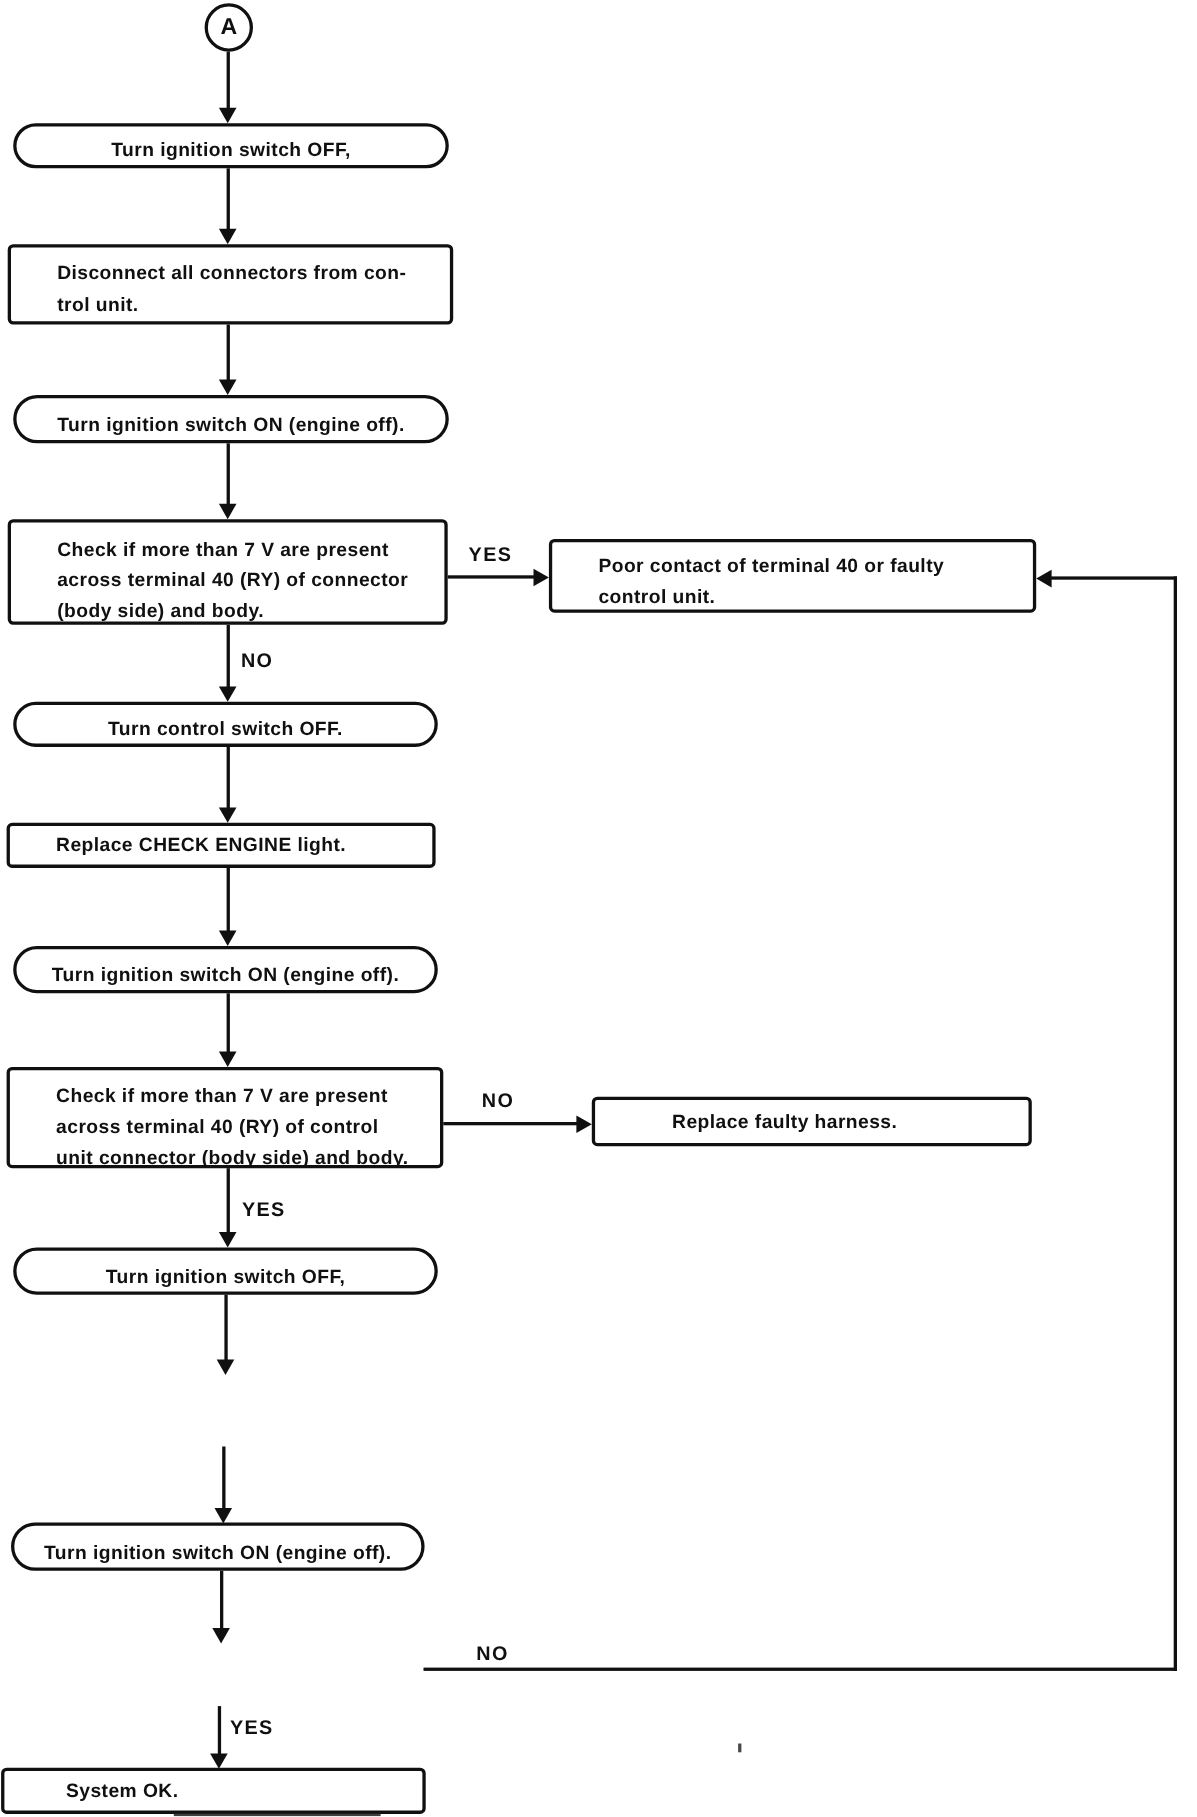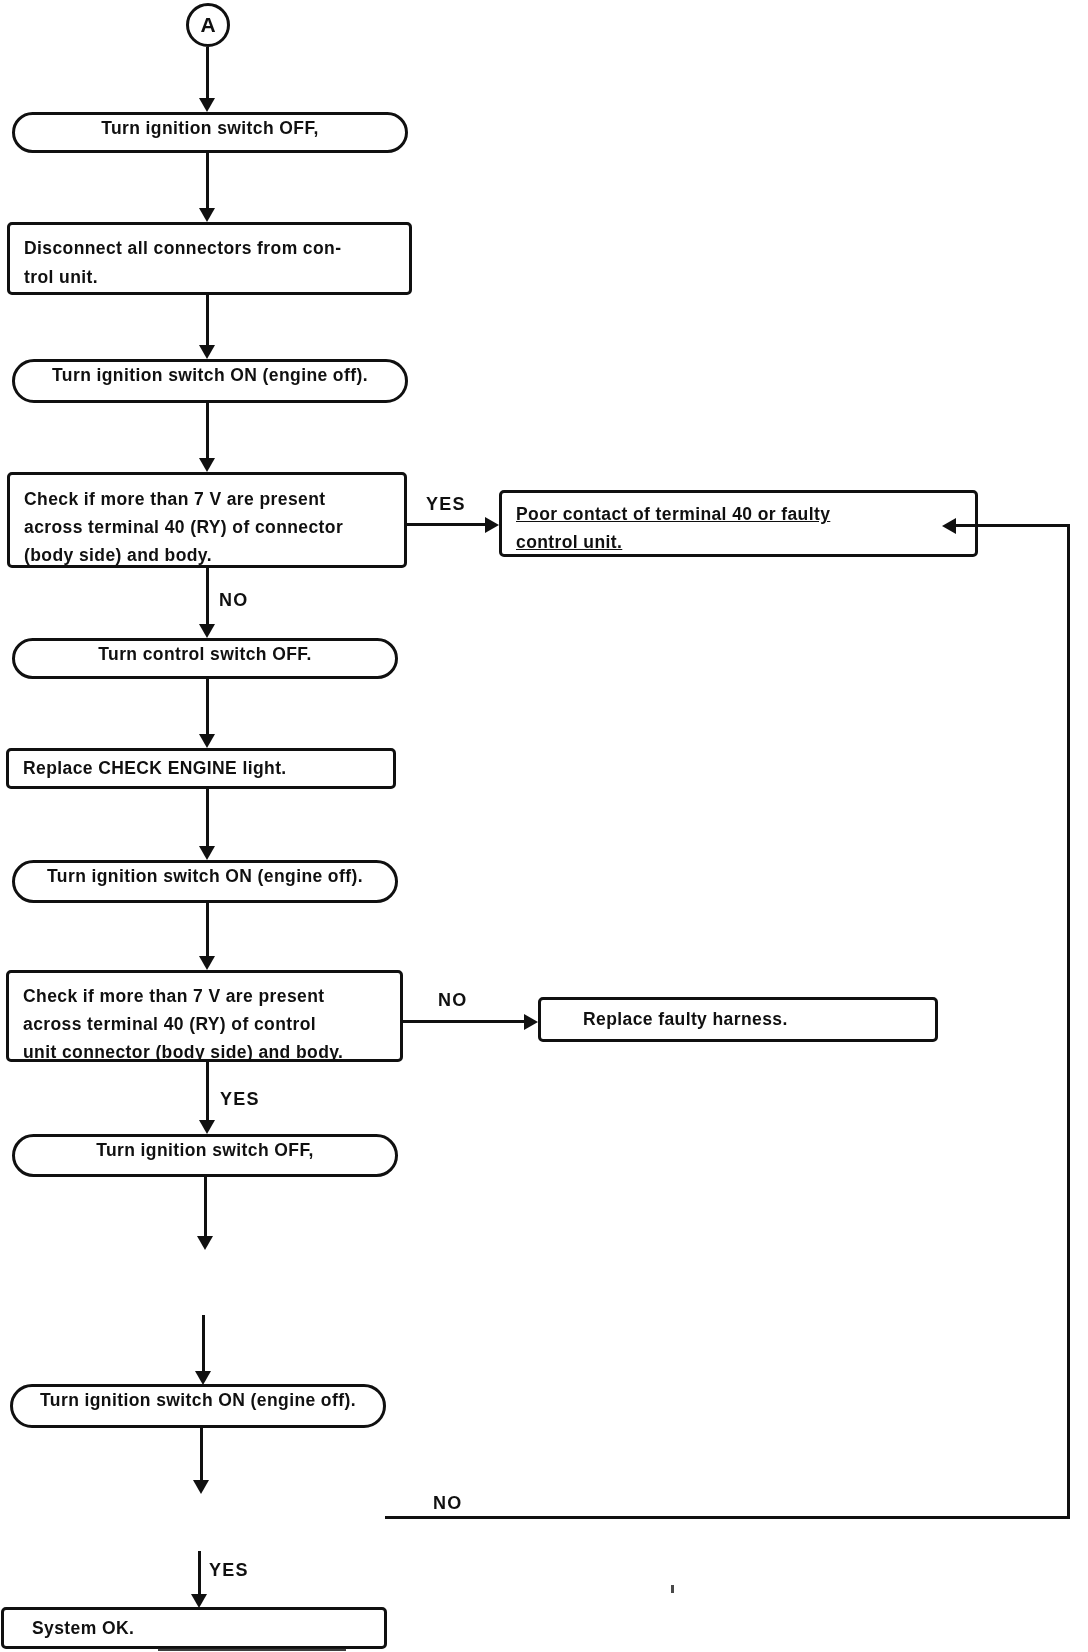--- a/index.html
+++ b/index.html
@@ -11,41 +11,41 @@
     font-family: "Liberation Sans", "DejaVu Sans", sans-serif;
     color: #101010;
     overflow: hidden;
   }
   .node {
     position: absolute;
     box-sizing: border-box;
     border: 3px solid #101010;
     background: #ffffff;
     display: flex;
-    align-items: flex-start;
+    align-items: flex-end;
   }
   .term {            
     border-radius: 24px;
     justify-content: center;
     text-align: center;
   }
   .proc {            
     border-radius: 5px;
     justify-content: flex-start;
     align-items: flex-start;
   }
   .proc.vcenter { align-items: center; }
   .node-text {
     font-size: 17.5px;
     font-weight: 700;
     letter-spacing: 0.4px;
     white-space: pre-line;
     line-height: 27px;
   }
-  .proc .node-text { padding-left: 14px; padding-right: 8px; }
+  .proc .node-text { padding-left: 14px; padding-right: 8px; margin-left: 28px; }
   .pad-top .node-text { padding-top: 9px; }
   .connector {
     position: absolute;
     box-sizing: border-box;
     border: 3px solid #101010;
     border-radius: 50%;
     background: #fff;
     display: flex;
     align-items: center;
     justify-content: center;
@@ -105,21 +105,21 @@
   <div class="node proc" style="left:7px; top:472px; width:400px; height:96px;">
     <span class="node-text" style="padding-top:10px; line-height:28px;">Check if more than 7 V are present
 across terminal 40 (RY) of connector
 (body side) and body.</span>
   </div>
 
   <div class="hline" style="left:407px; top:523px; width:80px;"></div>
   <div class="ah ah-right" style="left:485px; top:517px;"></div>
   <div class="branch-label" style="left:426px; top:494px;">YES</div>
 
-  <div class="node proc" style="left:499px; top:490px; width:479px; height:67px;text-decoration:underline;">
+  <div class="node proc" style="left:499px; top:490px; width:443px; height:67px;">
     <span class="node-text" style="padding-top:7px; line-height:28px;">Poor contact of terminal 40 or faulty
 control unit.</span>
   </div>
 
   <div class="ah ah-left" style="left:942px; top:518px;"></div>
   <div class="hline" style="left:954px; top:524px; width:116px;"></div>
   <div class="vline" style="left:1067px; top:524px; height:995px;"></div>
 
   <div class="vline" style="left:206px; top:568px; height:57px;"></div>
   <div class="ah ah-down" style="left:199px; top:624px;"></div>

